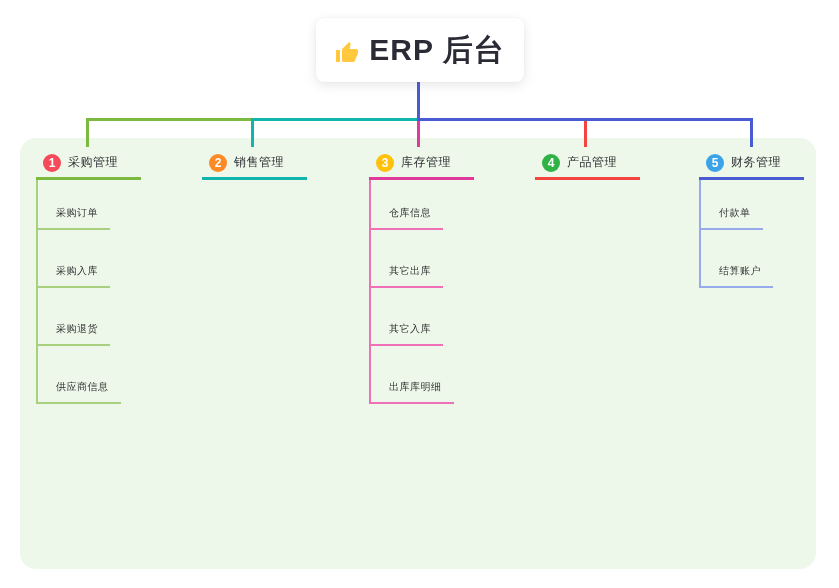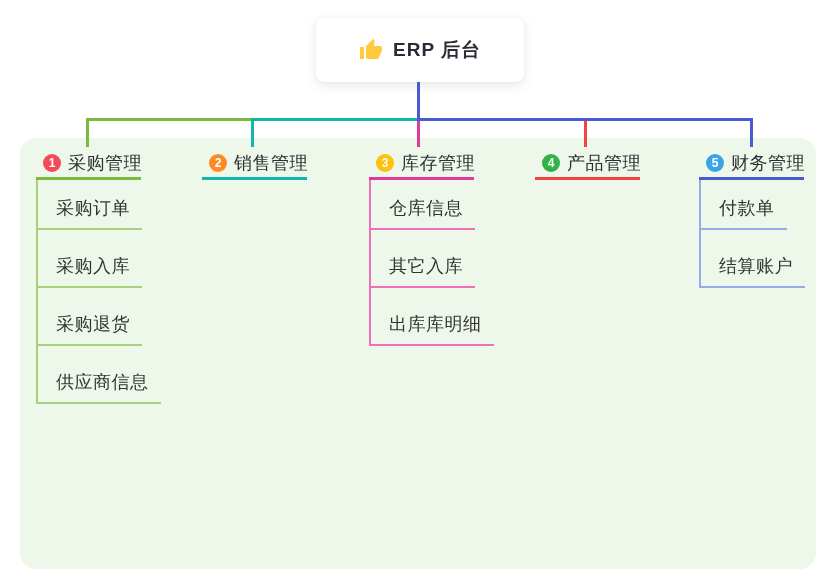--- a/index.html
+++ b/index.html
@@ -6,21 +6,21 @@
   html,body { background:#ffffff; }
   body { font-family:"Liberation Sans","DejaVu Sans",sans-serif; }
   .canvas { position:relative; width:839px; height:588px; background:#ffffff; overflow:hidden; }
 
   
   .root-card {
     position:absolute; left:316px; top:18px; width:208px; height:64px;
     background:#ffffff; border-radius:8px;
     box-shadow:0 3px 12px rgba(0,0,0,.10), 0 0 2px rgba(0,0,0,.06);
     display:flex; align-items:center; justify-content:center; gap:10px;
-    font-size:19px; font-weight:600; color:#2b2b36; letter-spacing:1px;
+    font-size:30px; font-weight:600; color:#2b2b36; letter-spacing:1px;
   }
   .root-card .thumb { width:24px; height:24px; display:inline-block; }
 
   
   .panel {
     position:absolute; left:20px; top:138px; width:796px; height:431px;
     background:#edf8ea; border-radius:16px;
   }
 
   
@@ -45,30 +45,30 @@
 
   .branch-title {
     width:105px; height:32px; border-bottom:3px solid var(--strong);
     display:flex; align-items:center; gap:7px; padding-left:7px; cursor:default;
   }
   .badge {
     width:18px; height:18px; border-radius:50%; background:var(--badge);
     color:#fff; font-size:12px; font-weight:700;
     display:flex; align-items:center; justify-content:center; flex:0 0 18px;
   }
-  .branch-title .t { font-size:18px; font-weight:500; color:#2f2f33; white-space:nowrap; letter-spacing:.5px; }
+  .branch-title .t { font-size:12px; font-weight:500; color:#2f2f33; white-space:nowrap; letter-spacing:.5px; }
 
   .children { border-left:2px solid var(--light); }
   .child { height:58px; display:flex; align-items:flex-end; }
   .child:first-child { height:50px; }
   .child-inner {
     border-bottom:2px solid var(--light);
     padding:0 12px 8px 18px; width:max-content; white-space:nowrap;
   }
-  .child-inner .c { font-size:18px; color:#333; letter-spacing:.5px; }
+  .child-inner .c { font-size:10px; color:#333; letter-spacing:.5px; }
 </style>
 </head>
 <body>
 
 <div class="canvas">
 
   <div class="root-card">
     <span class="thumb">
       <svg viewBox="0 0 24 24" width="24" height="24" fill="#ffc83d" aria-hidden="true">
         <path d="M1 21h4V9H1v12zM23 10c0-1.1-.9-2-2-2h-6.31l.95-4.57.03-.32c0-.41-.17-.79-.44-1.06L14.17 1 7.59 7.59C7.22 7.95 7 8.45 7 9v10c0 1.1.9 2 2 2h9c.83 0 1.54-.5 1.84-1.22l3.02-7.05c.09-.23.14-.47.14-.73v-2z"></path>
@@ -120,20 +120,23 @@
   <div class="branch b3">
     <div class="branch-title">
       <span class="badge">3</span>
       <span class="t">库存管理</span>
     </div>
     <div class="children">
       <div class="child">
           <div class="child-inner"><span class="c">仓库信息</span></div>
         </div>
       <div class="child">
+          <div class="child-inner"><span class="c">其它出库</span></div>
+        </div>
+      <div class="child">
           <div class="child-inner"><span class="c">其它入库</span></div>
         </div>
       <div class="child">
           <div class="child-inner"><span class="c">出库库明细</span></div>
         </div>
     </div>
   </div>
 
   <div class="branch b4">
     <div class="branch-title">

